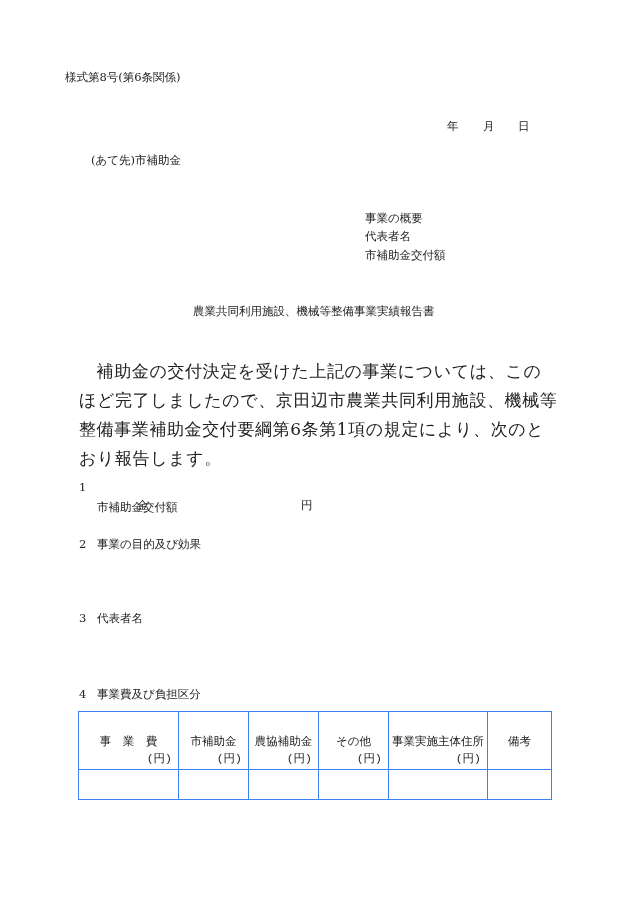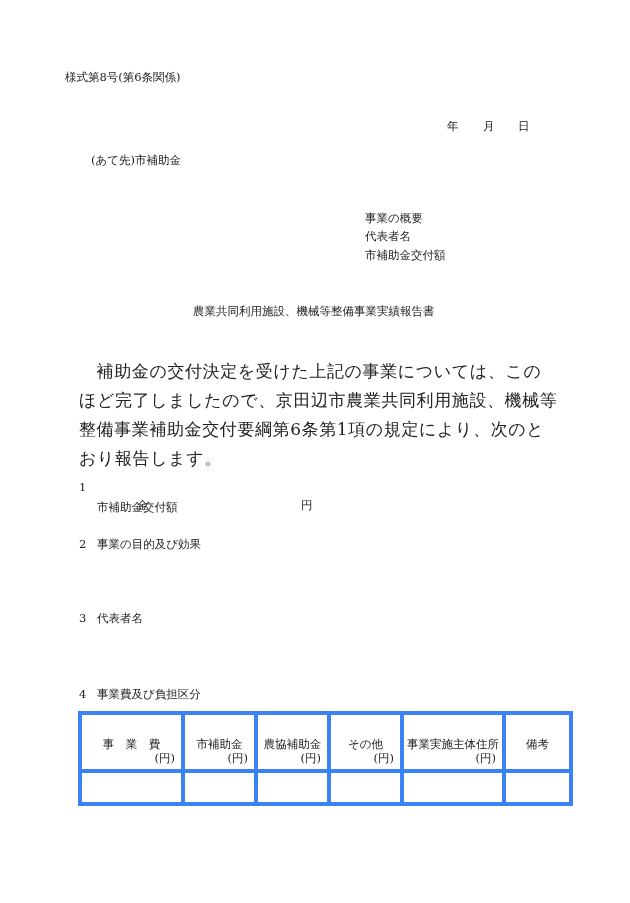--- a/index.html
+++ b/index.html
@@ -1,21 +1,21 @@
 <!DOCTYPE html>
 <html><head>
 <meta charset="utf-8">
 <style>
   html, body { margin:0; padding:0; background:#ffffff; }
   body { width:630px; height:903px; position:relative; overflow:hidden;
          font-family:"DejaVu Serif","Liberation Serif",serif; color:#222; font-size:11.5px; }
   .abs { position:absolute; white-space:nowrap; line-height:1; }
   .para { position:absolute; left:79px; width:480px; line-height:29px; font-size:17px; letter-spacing:0.6px; }
   table.cost { position:absolute; left:78px; top:711px; border-collapse:collapse; }
-  table.cost td { border:4px solid #3b82f6; padding:0; font-size:11.5px; vertical-align:top; position:relative; }
+  table.cost td { border:1px solid #3b82f6; padding:0; font-size:11.5px; vertical-align:top; position:relative;font-family:Liberation Mono, monospace; }
   .hdr { height:58px; }
   .body-row td { height:29px; }
   .h-label { position:absolute; top:24px; left:0; right:0; text-align:center; line-height:1; }
   .h-unit { position:absolute; bottom:5px; right:6px; line-height:1; }
 </style>
 </head>
 <body>
 
 <div>
 

